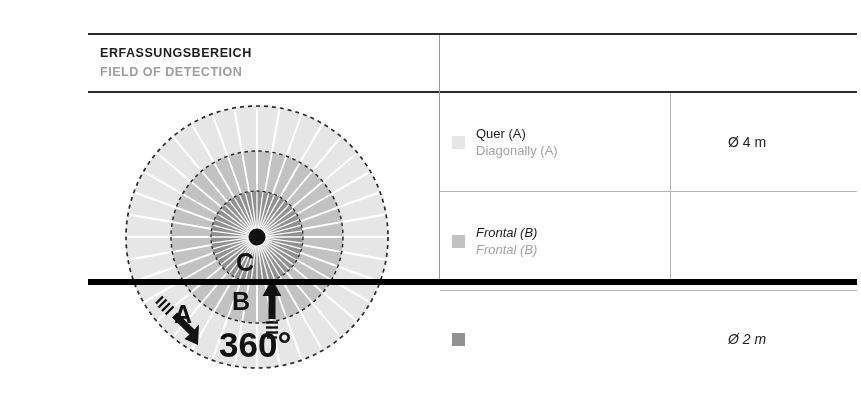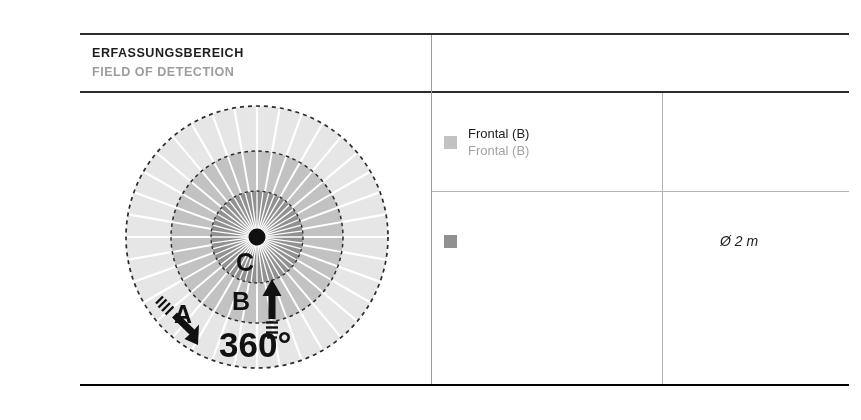--- a/index.html
+++ b/index.html
@@ -11,24 +11,24 @@
   }
   .sheet {
     position: relative;
     width: 861px; height: 420px;
     background: #ffffff;
   }
 
   
   .table {
     position: absolute;
-    left: 80px; top: 33px;
-    width: 769px; height: 353px;
+    left: 88px; top: 33px;
+    width: 769px; height: 252px;
     border-top: 2px solid #2b2b2b;
-    border-bottom: 2px solid #000000;
+    border-bottom: 6px solid #000000;
   }
   .vdivide {
     position: absolute;
     left: 351px; top: 0; bottom: 0;
     width: 1px; background: #9a9a9a;
   }
   .vdivide2 {
     position: absolute;
     left: 582px; top: 58px; bottom: 0;
     width: 1px; background: #b4b4b4;
@@ -304,20 +304,30 @@
         <div class="h-de">ERFASSUNGSBEREICH</div>
         <div class="h-en">FIELD OF DETECTION</div>
       </div>
     </div>
 
     <div class="vdivide"></div>
     <div class="vdivide2"></div>
 
     <div class="rows">
 
+      <div class="row">
+        <div class="rlabel">
+          <span class="swatch" style="background: rgb(230, 230, 230);"></span>
+          <span class="rtext">
+            <span class="t-de">Quer (A)</span><br>
+            <span class="t-en">Diagonally (A)</span>
+          </span>
+        </div>
+        <div class="rvalue">Ø 4 m</div>
+      </div>
 
       <div class="row">
         <div class="rlabel">
           <span class="swatch" style="background: rgb(194, 194, 194);"></span>
           <span class="rtext">
             <span class="t-de">Frontal (B)</span><br>
             <span class="t-en">Frontal (B)</span>
           </span>
         </div>
       </div>

